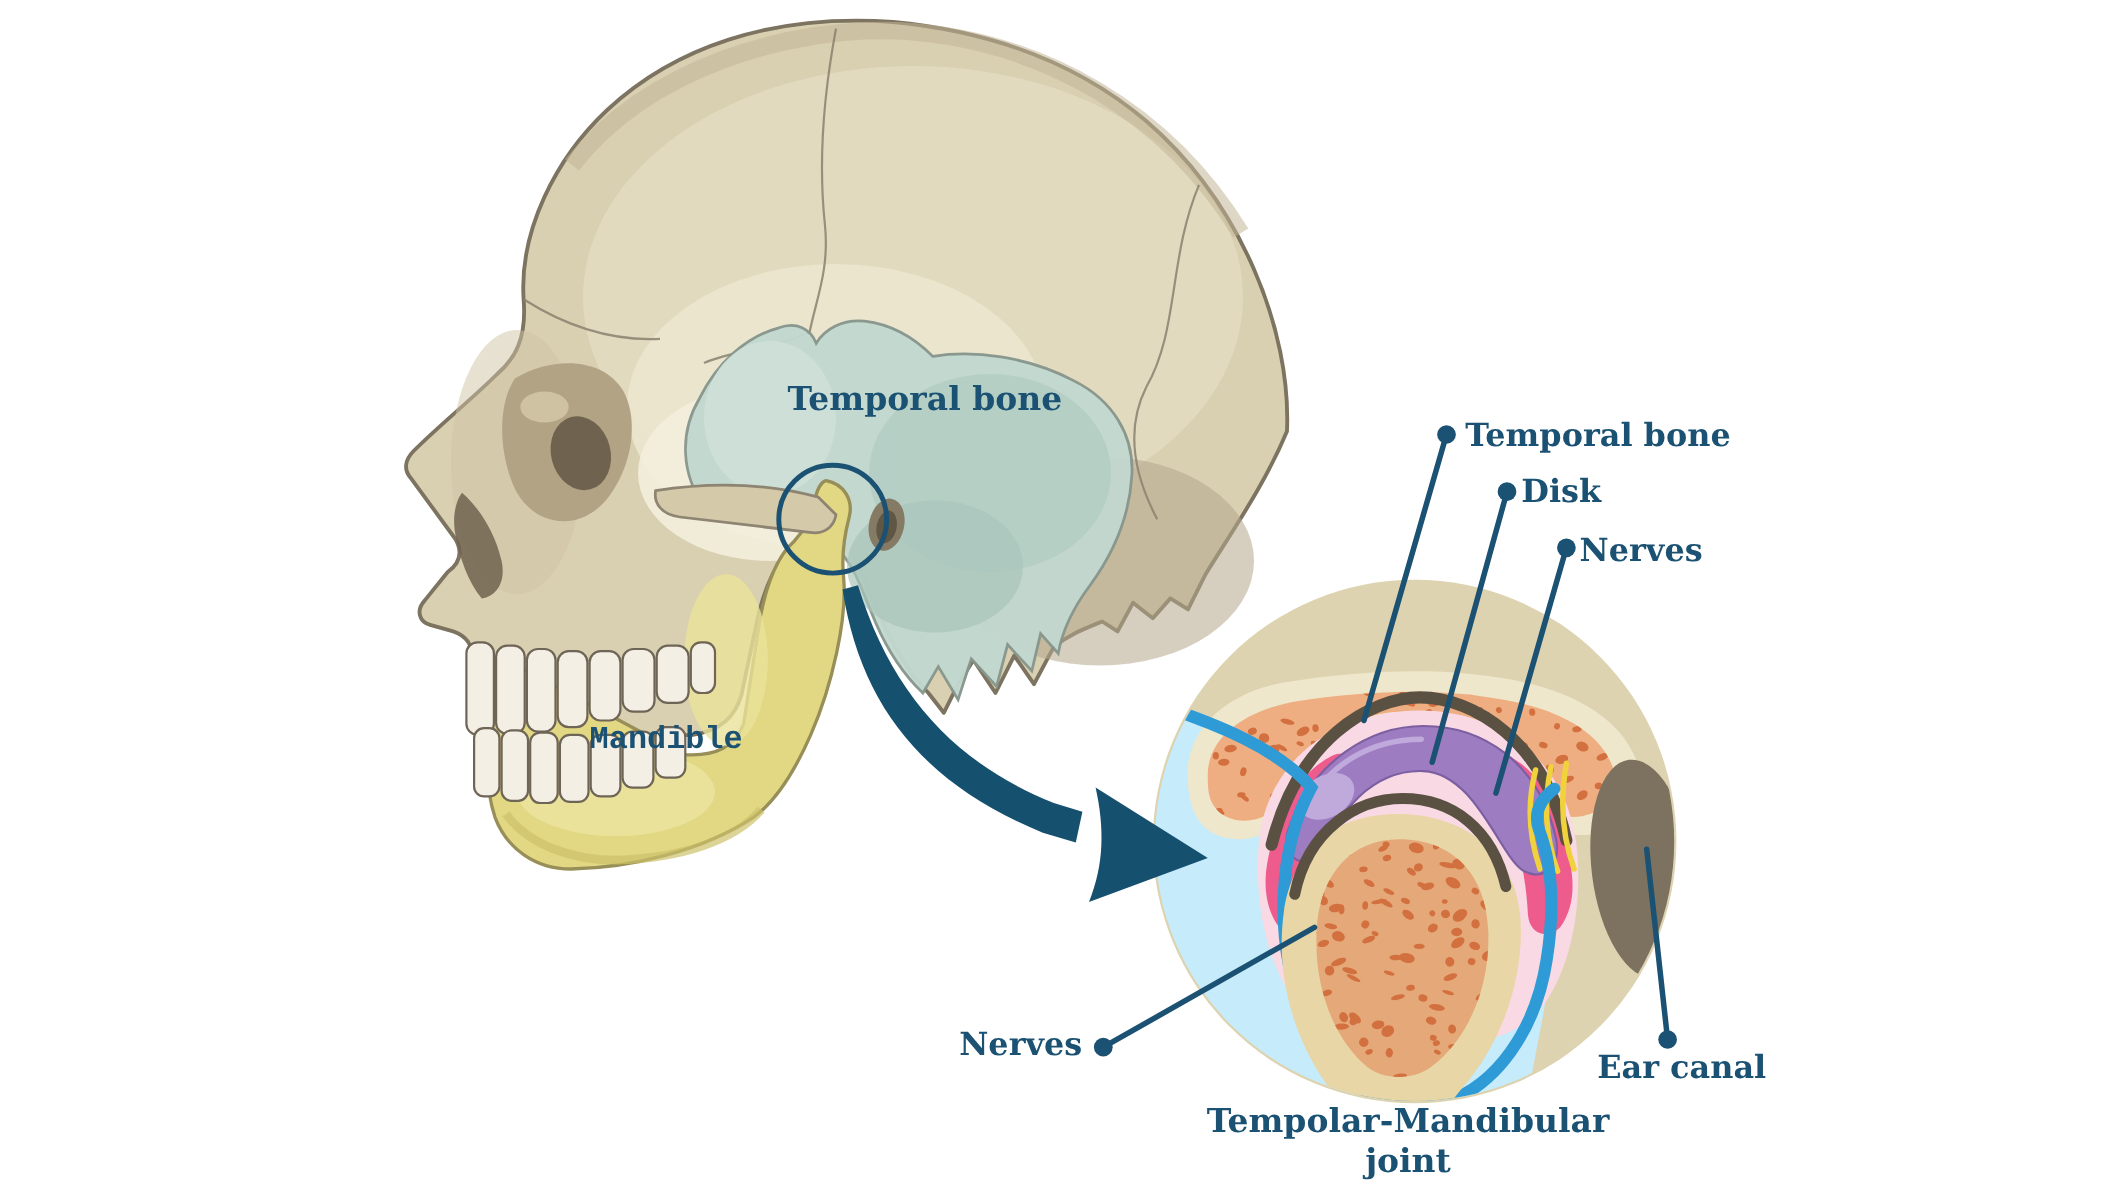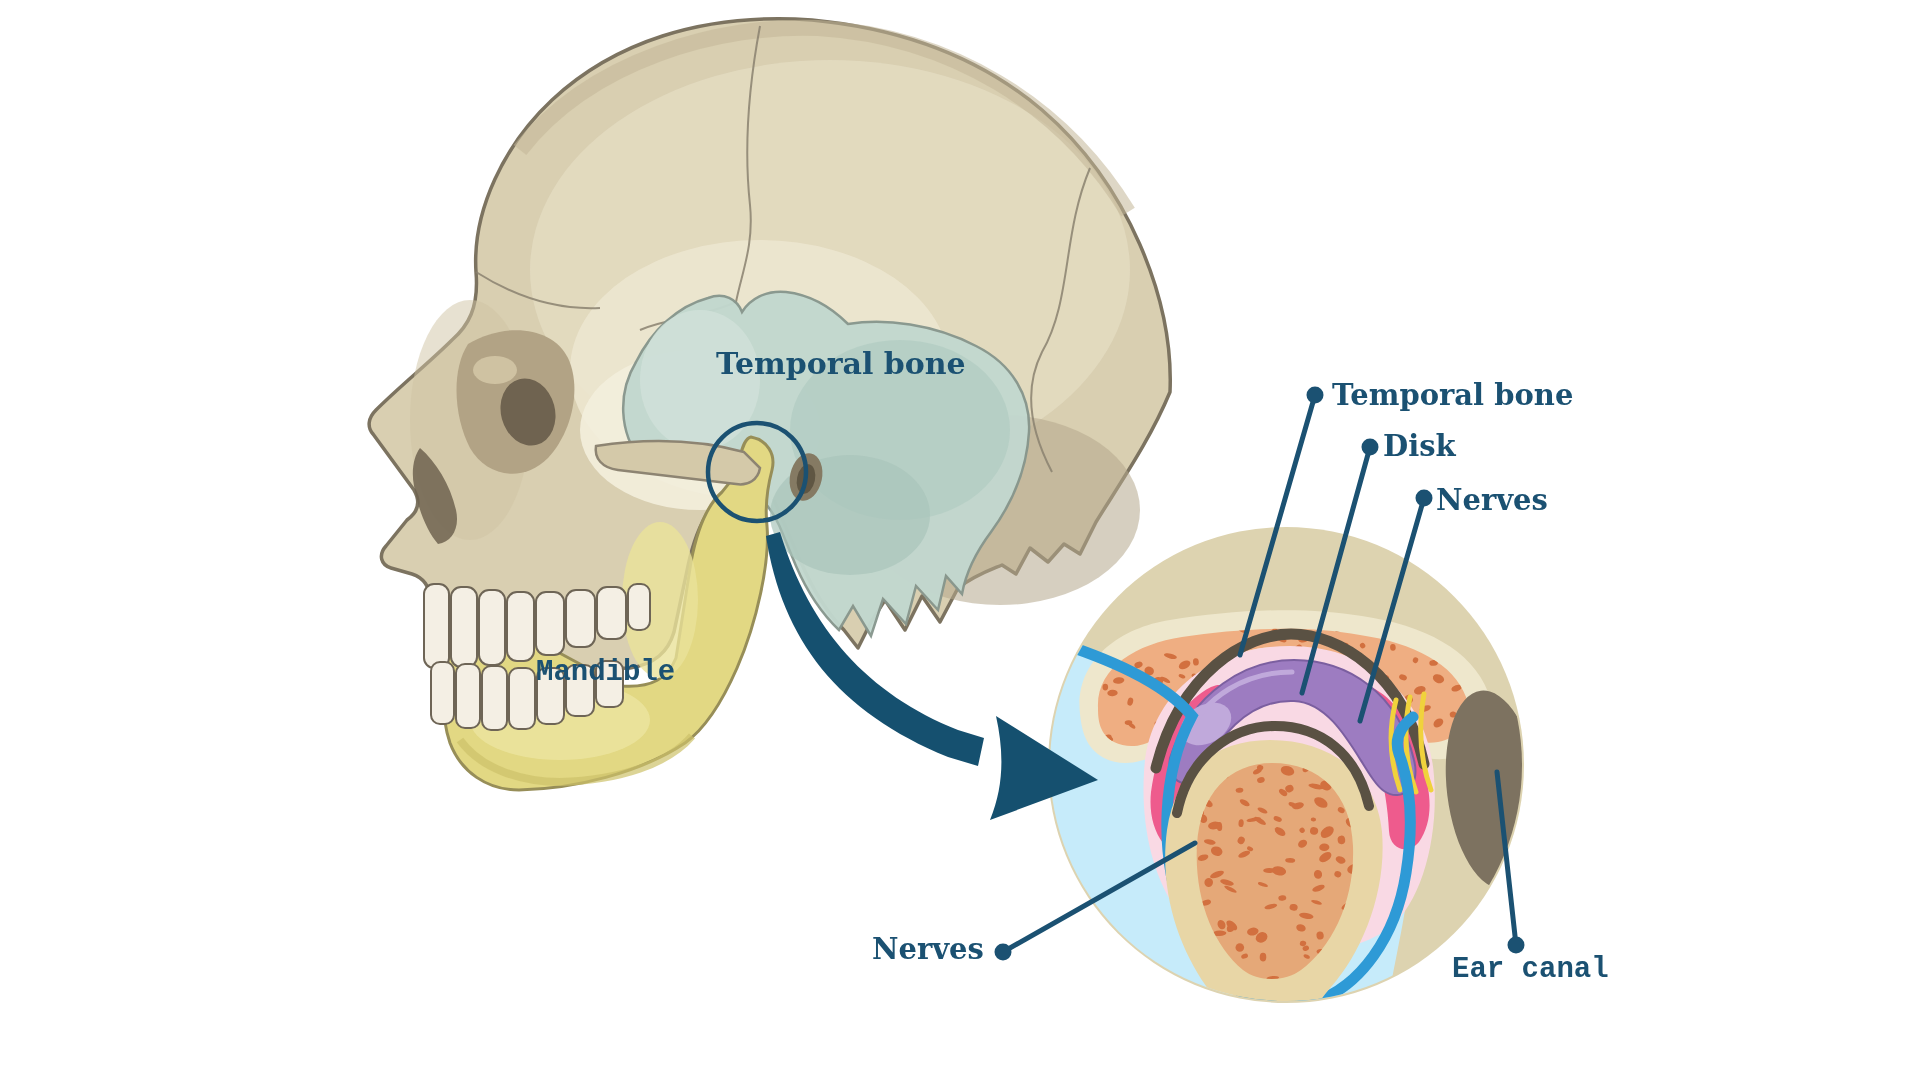--- a/index.html
+++ b/index.html
@@ -377,16 +377,20 @@
   </g>
 </svg>
 
 <div class="lbl fs30" style="left:716px;top:348px;">Temporal bone</div>
 <div class="lbl fs29" style="left:536px;top:658px;font-family:Liberation Mono, monospace;">Mandible</div>
 
 <div class="lbl fs29" style="left:1332px;top:380px;">Temporal bone</div>
 <div class="lbl fs29" style="left:1383px;top:431px;">Disk</div>
 <div class="lbl fs29" style="left:1436px;top:485px;">Nerves</div>
 <div class="lbl fs29" style="left:872px;top:934px;">Nerves</div>
-<div class="lbl fs29" style="left:1452px;top:955px;font-family:Liberation Mono, monospace;">Ear canal</div>
-
-
+<div class="lbl fs29" style="left:1452px;top:955px;">Ear canal</div>
+
+<div class="caption">
+  <div>Tempolar-Mandibular</div>
+  <div>joint</div>
 </div>
 
+</div>
+
 </body></html>

